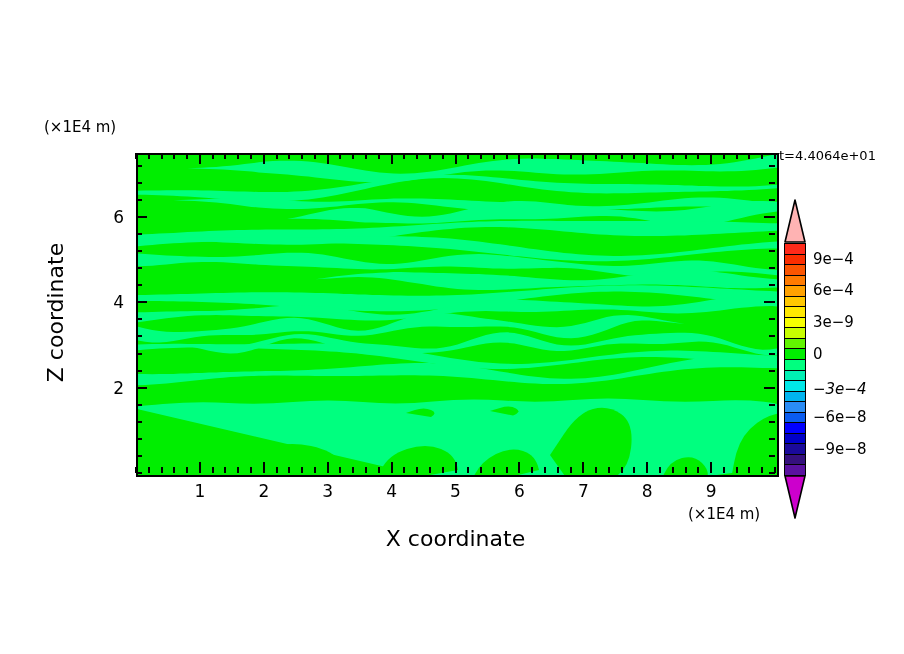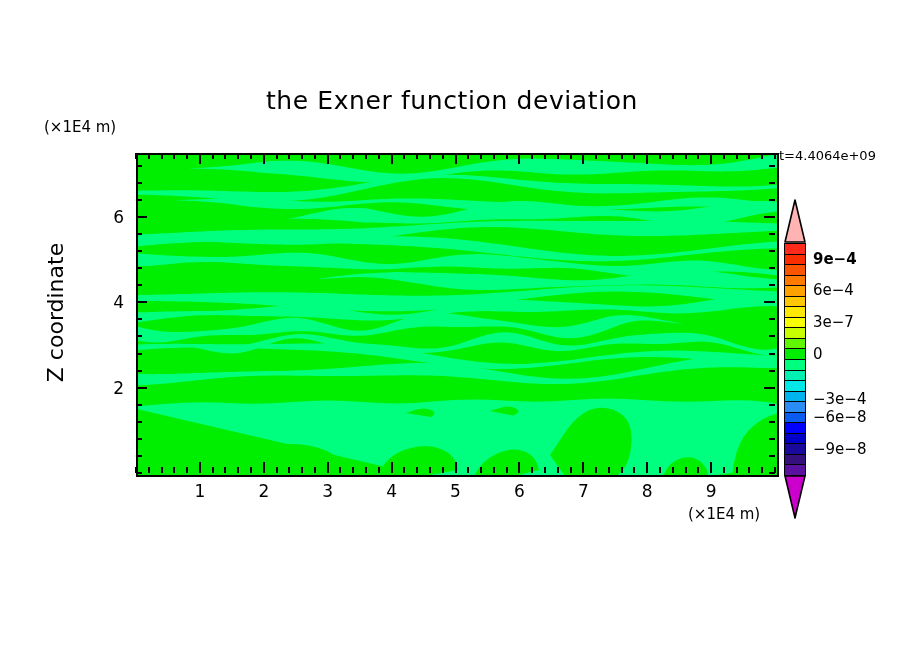--- a/index.html
+++ b/index.html
@@ -156,27 +156,27 @@
     font-size: 15px;
     white-space: pre;
     transform: translateY(-50%);
   }
 </style>
 </head>
 <body>
 
 <div class="fig">
 
-  <div id="plot-title">the Exner function deviation</div>
 
   <div id="y-unit-label">(×1E4 m)</div>
   <div id="x-unit-label">(×1E4 m)</div>
 
-  <div id="time-stamp">t=4.4064e+09</div>
-
+  <div id="time-stamp">t=4.4064e+01</div>
+
+  <div id="x-axis-title">X coordinate</div>
   <div id="y-axis-title">Z coordinate</div>
 
   <div id="plot-frame">
     <svg id="contour-field" viewBox="0 0 639 320" preserveAspectRatio="none">
         <rect x="0" y="0" width="639" height="320" fill="#00ee00"></rect>
         <path d="M0.0,16.3 L7.1,15.6 L14.2,15.0 L21.3,14.5 L28.4,14.1 L35.5,13.8 L42.6,13.6 L49.7,13.4 L56.8,13.0 L63.9,12.7 L71.0,12.3 L78.1,11.9 L85.2,11.3 L92.3,10.7 L99.4,10.0 L106.5,9.1 L113.6,8.2 L120.7,7.3 L127.8,6.4 L134.9,6.0 L142.0,5.8 L149.1,5.7 L156.2,5.8 L163.3,6.1 L170.4,6.6 L177.5,7.3 L184.6,8.2 L191.7,9.3 L198.8,10.4 L205.9,11.7 L213.0,13.0 L220.1,14.2 L227.2,15.4 L234.3,16.5 L241.4,17.4 L248.5,18.1 L255.6,18.5 L262.7,18.7 L269.8,18.6 L276.9,18.2 L284.0,17.6 L291.1,16.7 L298.2,15.7 L305.3,14.5 L312.4,13.2 L319.5,11.9 L326.6,10.5 L333.7,9.2 L340.8,8.0 L347.9,6.9 L355.0,6.0 L362.1,5.2 L369.2,4.5 L376.3,4.1 L383.4,3.8 L390.5,3.6 L397.6,3.6 L404.7,3.7 L411.8,3.9 L418.9,4.1 L426.0,4.4 L433.1,4.7 L440.2,5.0 L447.3,5.4 L454.4,5.7 L461.5,6.0 L468.6,6.3 L475.7,6.7 L482.8,7.0 L489.9,7.4 L497.0,7.8 L504.1,8.1 L511.2,8.5 L518.3,8.9 L525.4,9.3 L532.5,9.7 L539.6,9.9 L546.7,10.1 L553.8,10.2 L560.9,10.1 L568.0,9.9 L575.1,9.5 L582.2,8.9 L589.3,8.2 L596.4,7.2 L603.5,6.1 L610.6,4.8 L617.7,3.4 L624.8,2.0 L631.9,0.5 L639.0,-0.9 L639.0,12.8 L631.9,13.6 L624.8,14.3 L617.7,15.0 L610.6,15.5 L603.5,15.9 L596.4,16.2 L589.3,16.3 L582.2,16.4 L575.1,16.3 L568.0,16.2 L560.9,16.0 L553.8,15.8 L546.7,15.6 L539.6,15.5 L532.5,15.4 L525.4,15.4 L518.3,15.5 L511.2,15.8 L504.1,16.1 L497.0,16.5 L489.9,17.0 L482.8,17.5 L475.7,18.0 L468.6,18.5 L461.5,18.9 L454.4,19.3 L447.3,19.5 L440.2,19.6 L433.1,19.6 L426.0,19.5 L418.9,19.2 L411.8,18.8 L404.7,18.3 L397.6,17.7 L390.5,17.1 L383.4,16.6 L376.3,16.1 L369.2,15.7 L362.1,15.5 L355.0,15.4 L347.9,15.6 L340.8,15.9 L333.7,16.4 L326.6,17.1 L319.5,17.9 L312.4,18.9 L305.3,20.0 L298.2,21.2 L291.1,22.3 L284.0,23.4 L276.9,24.5 L269.8,25.4 L262.7,26.2 L255.6,26.7 L248.5,27.1 L241.4,27.3 L234.3,27.3 L227.2,27.1 L220.1,26.7 L213.0,26.2 L205.9,25.6 L198.8,24.8 L191.7,24.0 L184.6,23.2 L177.5,22.4 L170.4,21.6 L163.3,20.9 L156.2,20.2 L149.1,19.6 L142.0,19.0 L134.9,18.6 L127.8,18.1 L120.7,17.4 L113.6,16.6 L106.5,16.0 L99.4,15.4 L92.3,14.9 L85.2,14.6 L78.1,14.2 L71.0,14.0 L63.9,13.8 L56.8,13.6 L49.7,13.5 L42.6,13.6 L35.5,13.8 L28.4,14.1 L21.3,14.5 L14.2,15.0 L7.1,15.6 L0.0,16.3 Z" fill="#00ff7f"></path>
         <path d="M0.0,35.7 L7.1,35.6 L14.2,35.5 L21.3,35.4 L28.4,35.3 L35.5,35.2 L42.6,35.2 L49.7,35.2 L56.8,35.3 L63.9,35.4 L71.0,35.5 L78.1,35.7 L85.2,35.9 L92.3,36.2 L99.4,36.4 L106.5,36.6 L113.6,36.8 L120.7,37.0 L127.8,37.1 L134.9,37.1 L142.0,37.0 L149.1,36.9 L156.2,36.6 L163.3,36.2 L170.4,35.7 L177.5,35.1 L184.6,34.3 L191.7,33.5 L198.8,32.6 L205.9,31.5 L213.0,30.4 L220.1,29.3 L227.2,28.1 L234.3,27.0 L241.4,25.8 L248.5,24.7 L255.6,23.7 L262.7,22.8 L269.8,21.9 L276.9,21.2 L284.0,20.6 L291.1,20.2 L298.2,19.9 L305.3,19.7 L312.4,19.7 L319.5,19.9 L326.6,20.1 L333.7,20.5 L340.8,21.0 L347.9,21.5 L355.0,22.2 L362.1,22.8 L369.2,23.5 L376.3,24.2 L383.4,24.9 L390.5,25.6 L397.6,26.2 L404.7,26.7 L411.8,27.2 L418.9,27.7 L426.0,28.0 L433.1,28.3 L440.2,28.6 L447.3,28.7 L454.4,28.9 L461.5,28.9 L468.6,29.0 L475.7,29.0 L482.8,29.1 L489.9,29.1 L497.0,29.2 L504.1,29.3 L511.2,29.4 L518.3,29.5 L525.4,29.7 L532.5,29.9 L539.6,30.1 L546.7,30.4 L553.8,30.6 L560.9,30.9 L568.0,31.1 L575.1,31.3 L582.2,31.5 L589.3,31.6 L596.4,31.6 L603.5,31.6 L610.6,31.4 L617.7,31.2 L624.8,30.8 L631.9,30.3 L639.0,29.8 L639.0,33.2 L631.9,33.7 L624.8,34.2 L617.7,34.7 L610.6,35.0 L603.5,35.4 L596.4,35.6 L589.3,35.9 L582.2,36.1 L575.1,36.2 L568.0,36.4 L560.9,36.5 L553.8,36.7 L546.7,36.8 L539.6,37.0 L532.5,37.1 L525.4,37.3 L518.3,37.5 L511.2,37.6 L504.1,37.8 L497.0,38.0 L489.9,38.2 L482.8,38.3 L475.7,38.3 L468.6,38.4 L461.5,38.3 L454.4,38.2 L447.3,37.9 L440.2,37.6 L433.1,37.2 L426.0,36.6 L418.9,36.0 L411.8,35.2 L404.7,34.4 L397.6,33.4 L390.5,32.4 L383.4,31.4 L376.3,30.3 L369.2,29.2 L362.1,28.1 L355.0,27.1 L347.9,26.1 L340.8,25.3 L333.7,24.5 L326.6,23.9 L319.5,23.5 L312.4,23.2 L305.3,23.1 L298.2,23.3 L291.1,23.6 L284.0,24.1 L276.9,24.8 L269.8,25.8 L262.7,26.8 L255.6,28.0 L248.5,29.4 L241.4,30.8 L234.3,32.3 L227.2,33.9 L220.1,35.4 L213.0,37.0 L205.9,38.5 L198.8,39.9 L191.7,41.2 L184.6,42.4 L177.5,43.5 L170.4,44.4 L163.3,45.1 L156.2,45.7 L149.1,46.1 L142.0,46.4 L134.9,46.5 L127.8,46.4 L120.7,46.3 L113.6,46.0 L106.5,45.6 L99.4,45.2 L92.3,44.7 L85.2,44.2 L78.1,43.6 L71.0,43.1 L63.9,42.5 L56.8,42.0 L49.7,41.6 L42.6,41.2 L35.5,40.8 L28.4,40.5 L21.3,40.2 L14.2,40.0 L7.1,39.8 L0.0,39.7 Z" fill="#00ff7f"></path>
         <path d="M0.0,45.2 L7.1,45.2 L14.2,45.2 L21.3,45.3 L28.4,45.3 L35.5,45.2 L42.6,45.0 L49.7,44.8 L56.8,44.5 L63.9,44.2 L71.0,43.9 L78.1,43.6 L85.2,43.4 L92.3,43.1 L99.4,43.0 L106.5,42.9 L113.6,42.9 L120.7,43.4 L127.8,43.9 L134.9,44.4 L142.0,44.9 L149.1,45.5 L156.2,45.9 L163.3,46.3 L170.4,46.6 L177.5,46.7 L184.6,46.8 L191.7,46.7 L198.8,46.5 L205.9,46.2 L213.0,45.9 L220.1,45.5 L227.2,45.0 L234.3,44.6 L241.4,44.2 L248.5,43.9 L255.6,43.6 L262.7,43.4 L269.8,43.4 L276.9,43.4 L284.0,43.5 L291.1,43.7 L298.2,43.9 L305.3,44.2 L312.4,44.6 L319.5,44.9 L326.6,45.3 L333.7,45.7 L340.8,46.0 L347.9,46.4 L355.0,46.7 L362.1,47.0 L369.2,47.3 L376.3,47.6 L383.4,48.0 L390.5,48.3 L397.6,48.7 L404.7,49.0 L411.8,49.4 L418.9,49.8 L426.0,50.2 L433.1,50.6 L440.2,50.8 L447.3,51.1 L454.4,51.2 L461.5,51.2 L468.6,51.0 L475.7,50.8 L482.8,50.3 L489.9,49.8 L497.0,49.1 L504.1,48.3 L511.2,47.4 L518.3,46.5 L525.4,45.6 L532.5,44.7 L539.6,43.9 L546.7,43.3 L553.8,42.8 L560.9,42.5 L568.0,42.4 L575.1,42.4 L582.2,42.7 L589.3,43.2 L596.4,43.9 L603.5,44.7 L610.6,45.5 L617.7,46.5 L624.8,47.4 L631.9,48.3 L639.0,49.2 L639.0,54.8 L631.9,54.5 L624.8,54.2 L617.7,53.8 L610.6,53.4 L603.5,52.9 L596.4,52.5 L589.3,52.1 L582.2,51.8 L575.1,51.6 L568.0,51.4 L560.9,51.4 L553.8,51.4 L546.7,51.5 L539.6,51.7 L532.5,52.0 L525.4,52.3 L518.3,52.6 L511.2,53.0 L504.1,53.3 L497.0,53.6 L489.9,53.9 L482.8,54.1 L475.7,54.3 L468.6,54.4 L461.5,54.5 L454.4,54.6 L447.3,54.6 L440.2,54.7 L433.1,54.8 L426.0,54.9 L418.9,55.1 L411.8,55.2 L404.7,55.4 L397.6,55.6 L390.5,55.8 L383.4,55.9 L376.3,56.0 L369.2,56.0 L362.1,56.0 L355.0,55.8 L347.9,55.5 L340.8,55.0 L333.7,54.5 L326.6,53.8 L319.5,53.1 L312.4,52.2 L305.3,51.4 L298.2,50.5 L291.1,49.7 L284.0,48.9 L276.9,48.3 L269.8,47.8 L262.7,47.4 L255.6,47.3 L248.5,47.3 L241.4,47.5 L234.3,47.9 L227.2,48.5 L220.1,49.1 L213.0,49.8 L205.9,50.6 L198.8,51.4 L191.7,52.1 L184.6,52.7 L177.5,53.2 L170.4,53.7 L163.3,53.9 L156.2,54.0 L149.1,53.9 L142.0,53.7 L134.9,53.4 L127.8,53.0 L120.7,52.5 L113.6,51.9 L106.5,51.0 L99.4,50.0 L92.3,49.1 L85.2,48.2 L78.1,47.5 L71.0,46.9 L63.9,46.4 L56.8,46.0 L49.7,45.7 L42.6,45.4 L35.5,45.2 L28.4,45.3 L21.3,45.3 L14.2,45.2 L7.1,45.2 L0.0,45.2 Z" fill="#00ff7f"></path>
         <path d="M0.0,67.3 L7.1,68.2 L14.2,69.0 L21.3,69.5 L28.4,69.9 L35.5,70.0 L42.6,69.9 L49.7,69.6 L56.8,69.2 L63.9,68.7 L71.0,68.3 L78.1,67.8 L85.2,67.3 L92.3,66.9 L99.4,66.6 L106.5,66.3 L113.6,66.0 L120.7,65.7 L127.8,65.3 L134.9,64.9 L142.0,64.4 L149.1,63.8 L156.2,62.7 L163.3,61.2 L170.4,59.6 L177.5,58.0 L184.6,56.5 L191.7,55.1 L198.8,54.0 L205.9,53.2 L213.0,52.9 L220.1,52.9 L227.2,53.3 L234.3,54.5 L241.4,56.0 L248.5,57.5 L255.6,58.8 L262.7,60.1 L269.8,61.0 L276.9,61.6 L284.0,61.7 L291.1,61.5 L298.2,60.8 L305.3,59.7 L312.4,58.4 L319.5,56.7 L326.6,55.0 L333.7,53.2 L340.8,51.4 L347.9,49.8 L355.0,48.4 L362.1,47.4 L369.2,46.6 L376.3,46.1 L383.4,46.0 L390.5,46.2 L397.6,46.6 L404.7,47.2 L411.8,47.9 L418.9,48.7 L426.0,49.6 L433.1,50.4 L440.2,51.2 L447.3,52.0 L454.4,52.7 L461.5,53.4 L468.6,54.0 L475.7,54.5 L482.8,55.0 L489.9,55.5 L497.0,55.8 L504.1,56.1 L511.2,56.3 L518.3,56.4 L525.4,56.3 L532.5,56.0 L539.6,55.6 L546.7,54.9 L553.8,54.0 L560.9,53.0 L568.0,51.9 L575.1,50.7 L582.2,49.6 L589.3,48.5 L596.4,47.5 L603.5,46.7 L610.6,46.2 L617.7,46.0 L624.8,46.0 L631.9,46.3 L639.0,46.8 L639.0,56.6 L631.9,57.4 L624.8,58.4 L617.7,59.7 L610.6,61.2 L603.5,62.9 L596.4,64.6 L589.3,66.2 L582.2,67.7 L575.1,69.0 L568.0,69.9 L560.9,70.5 L553.8,70.8 L546.7,70.6 L539.6,70.1 L532.5,69.3 L525.4,68.2 L518.3,67.0 L511.2,65.7 L504.1,64.5 L497.0,63.3 L489.9,62.4 L482.8,61.6 L475.7,61.2 L468.6,60.9 L461.5,60.9 L454.4,61.2 L447.3,61.5 L440.2,62.0 L433.1,62.5 L426.0,63.0 L418.9,63.4 L411.8,63.8 L404.7,64.0 L397.6,64.2 L390.5,64.3 L383.4,64.3 L376.3,64.3 L369.2,64.3 L362.1,64.3 L355.0,64.5 L347.9,64.7 L340.8,65.0 L333.7,65.4 L326.6,65.9 L319.5,66.4 L312.4,67.0 L305.3,67.4 L298.2,67.9 L291.1,68.2 L284.0,68.4 L276.9,68.4 L269.8,68.4 L262.7,68.3 L255.6,68.1 L248.5,67.9 L241.4,67.7 L234.3,67.6 L227.2,67.5 L220.1,66.9 L213.0,66.2 L205.9,65.7 L198.8,65.2 L191.7,64.7 L184.6,64.4 L177.5,64.1 L170.4,63.9 L163.3,63.8 L156.2,63.7 L149.1,63.8 L142.0,64.4 L134.9,64.9 L127.8,65.3 L120.7,65.7 L113.6,66.0 L106.5,66.3 L99.4,66.6 L92.3,66.9 L85.2,67.3 L78.1,67.8 L71.0,68.3 L63.9,68.7 L56.8,69.2 L49.7,69.6 L42.6,69.9 L35.5,70.0 L28.4,69.9 L21.3,69.5 L14.2,69.0 L7.1,68.2 L0.0,67.3 Z" fill="#00ff7f"></path>
         <path d="M0.0,79.5 L7.1,79.2 L14.2,78.9 L21.3,78.6 L28.4,78.2 L35.5,77.9 L42.6,77.5 L49.7,77.1 L56.8,76.8 L63.9,76.4 L71.0,76.1 L78.1,75.8 L85.2,75.5 L92.3,75.3 L99.4,75.1 L106.5,74.9 L113.6,74.8 L120.7,74.7 L127.8,74.6 L134.9,74.6 L142.0,74.6 L149.1,74.5 L156.2,74.5 L163.3,74.5 L170.4,74.5 L177.5,74.4 L184.6,74.3 L191.7,74.2 L198.8,74.1 L205.9,73.9 L213.0,73.7 L220.1,73.5 L227.2,73.2 L234.3,72.8 L241.4,72.5 L248.5,72.1 L255.6,71.6 L262.7,71.2 L269.8,70.7 L276.9,70.2 L284.0,69.8 L291.1,69.3 L298.2,68.8 L305.3,68.4 L312.4,68.0 L319.5,67.6 L326.6,67.2 L333.7,66.9 L340.8,66.6 L347.9,66.4 L355.0,66.2 L362.1,66.1 L369.2,65.9 L376.3,65.9 L383.4,65.8 L390.5,65.8 L397.6,65.8 L404.7,65.8 L411.8,65.8 L418.9,65.9 L426.0,65.9 L433.1,66.0 L440.2,66.0 L447.3,66.0 L454.4,66.1 L461.5,66.1 L468.6,66.1 L475.7,66.1 L482.8,66.0 L489.9,66.0 L497.0,66.0 L504.1,65.9 L511.2,65.9 L518.3,65.9 L525.4,65.9 L532.5,65.9 L539.6,65.9 L546.7,66.0 L553.8,66.1 L560.9,66.2 L568.0,66.3 L575.1,66.4 L582.2,66.6 L589.3,66.8 L596.4,67.1 L603.5,67.3 L610.6,67.5 L617.7,67.7 L624.8,68.0 L631.9,68.2 L639.0,68.3 L639.0,75.8 L631.9,76.1 L624.8,76.5 L617.7,76.8 L610.6,77.2 L603.5,77.6 L596.4,78.0 L589.3,78.3 L582.2,78.7 L575.1,79.1 L568.0,79.4 L560.9,79.8 L553.8,80.1 L546.7,80.4 L539.6,80.6 L532.5,80.8 L525.4,81.0 L518.3,81.1 L511.2,81.1 L504.1,81.1 L497.0,81.0 L489.9,80.8 L482.8,80.5 L475.7,80.2 L468.6,79.8 L461.5,79.4 L454.4,78.9 L447.3,78.3 L440.2,77.7 L433.1,77.1 L426.0,76.4 L418.9,75.8 L411.8,75.1 L404.7,74.5 L397.6,74.0 L390.5,73.4 L383.4,73.0 L376.3,72.6 L369.2,72.3 L362.1,72.1 L355.0,72.0 L347.9,72.0 L340.8,72.2 L333.7,72.4 L326.6,72.8 L319.5,73.3 L312.4,73.9 L305.3,74.5 L298.2,75.3 L291.1,76.2 L284.0,77.1 L276.9,78.1 L269.8,79.1 L262.7,80.1 L255.6,81.2 L248.5,82.2 L241.4,83.2 L234.3,84.2 L227.2,85.1 L220.1,85.9 L213.0,86.7 L205.9,87.4 L198.8,88.0 L191.7,88.5 L184.6,88.9 L177.5,89.3 L170.4,89.5 L163.3,89.7 L156.2,89.7 L149.1,89.7 L142.0,89.6 L134.9,89.4 L127.8,89.2 L120.7,89.0 L113.6,88.7 L106.5,88.4 L99.4,88.1 L92.3,87.7 L85.2,87.4 L78.1,87.1 L71.0,86.8 L63.9,86.5 L56.8,86.2 L49.7,86.0 L42.6,85.8 L35.5,85.7 L28.4,85.5 L21.3,85.5 L14.2,85.4 L7.1,85.4 L0.0,85.4 Z" fill="#00ff7f"></path>
@@ -387,22 +387,22 @@
       <div class="cb-band" style="top: 200.364px; height: 11.9455px; background: rgb(26, 10, 155);"></div>
       <div class="cb-band" style="top: 210.909px; height: 11.9455px; background: rgb(53, 16, 125);"></div>
       <div class="cb-band" style="top: 221.455px; height: 11.9455px; background: rgb(90, 17, 160);"></div>
     </div>
 
   <svg id="colorbar-cap-bottom" viewBox="0 0 22 44">
     <polygon points="11,43 1,1 21,1" fill="#cc00cc" stroke="#000000" stroke-width="1.6" stroke-linejoin="round"></polygon>
   </svg>
 
   <div id="colorbar-labels">
-      <div class="cb-label" style="top: 258.818px; font-weight: bold;">9e−4</div>
+      <div class="cb-label" style="top: 258.818px;">9e−4</div>
       <div class="cb-label" style="top: 290.455px;">6e−4</div>
-      <div class="cb-label" style="top: 322.091px;">3e−7</div>
+      <div class="cb-label" style="top: 322.091px;">3e−9</div>
       <div class="cb-label" style="top: 353.727px;">0</div>
-      <div class="cb-label" style="top: 399px;">−3e−4</div>
+      <div class="cb-label" style="top: 389px; font-style: italic;">−3e−4</div>
       <div class="cb-label" style="top: 417px;">−6e−8</div>
       <div class="cb-label" style="top: 448.636px;">−9e−8</div>
     </div>
 
 </div>
 
 </body></html>

